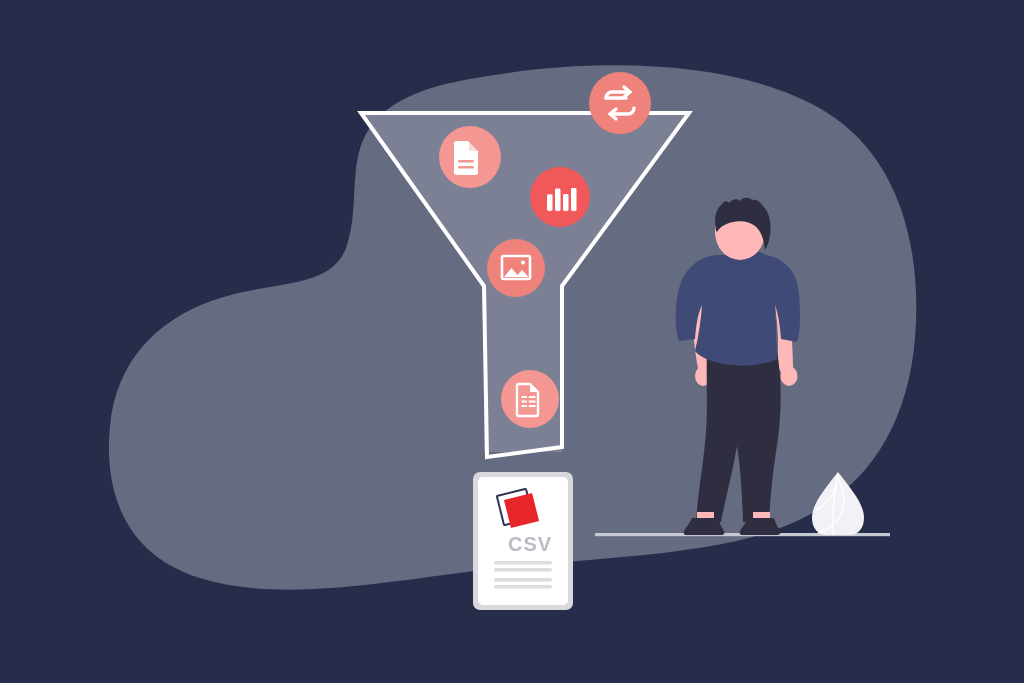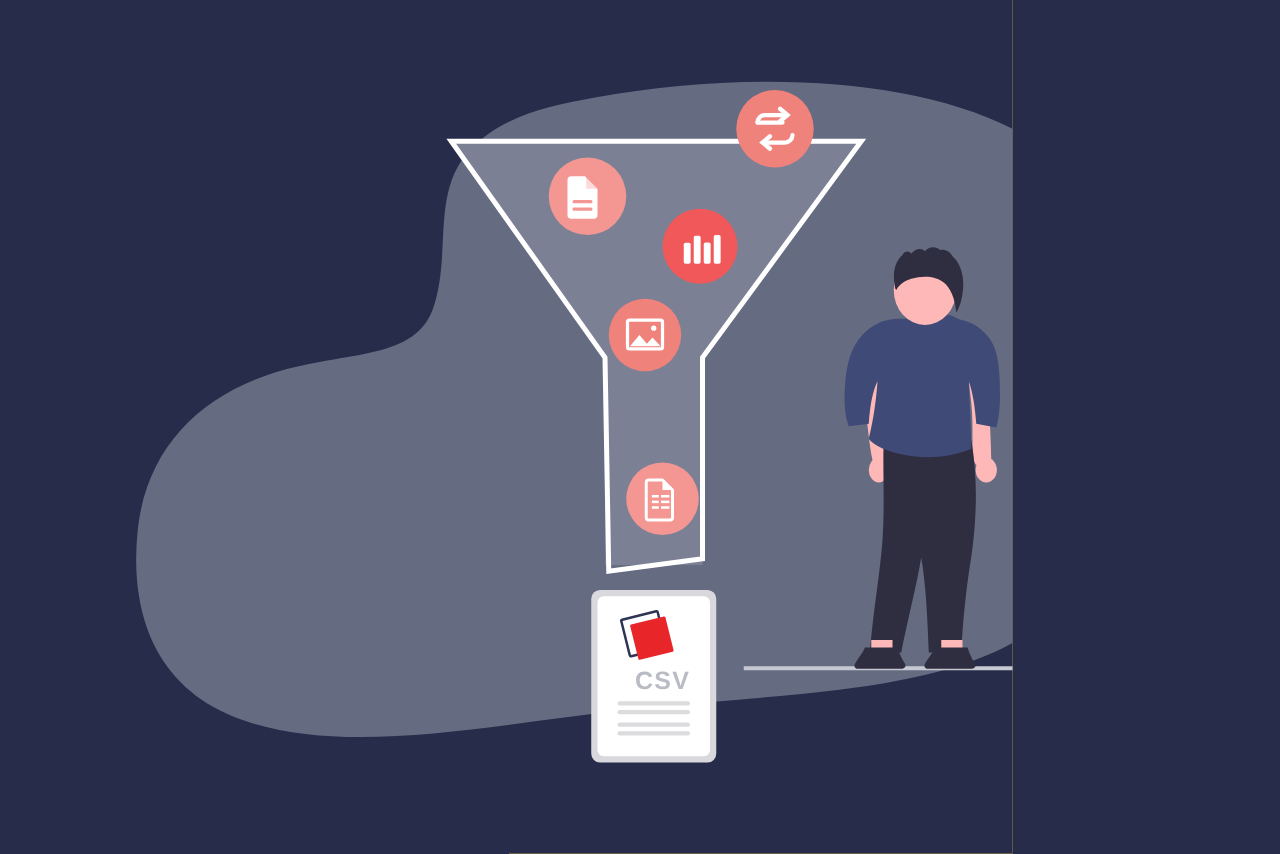--- a/index.html
+++ b/index.html
@@ -6,21 +6,21 @@
   html, body {
     margin: 0;
     padding: 0;
     background: #262c4a;
   }
   body {
     font-family: "Liberation Sans", sans-serif;
   }
   #stage {
     position: relative;
-    width: 810px;
+    width: 1024px;
     height: 683px;
     overflow: hidden;
     background: #fde047;
   }
   #scene {
     position: absolute;
     left: 0;
     top: 0;
     width: 1024px;
     height: 683px;

